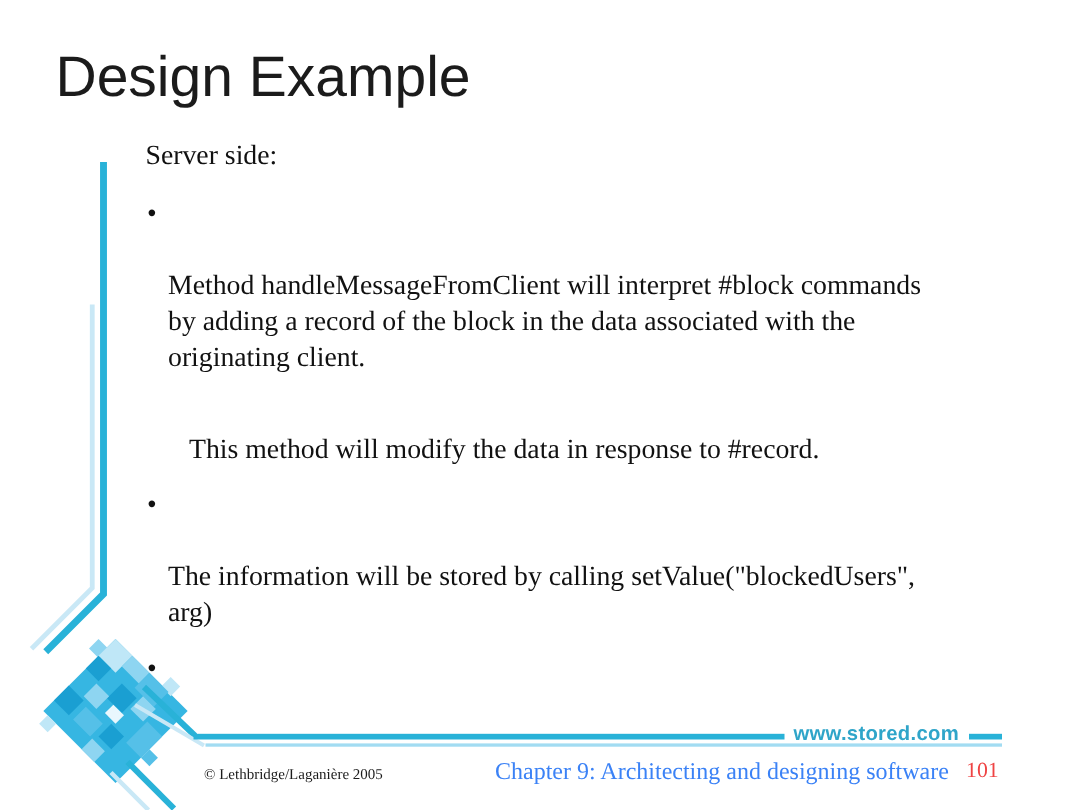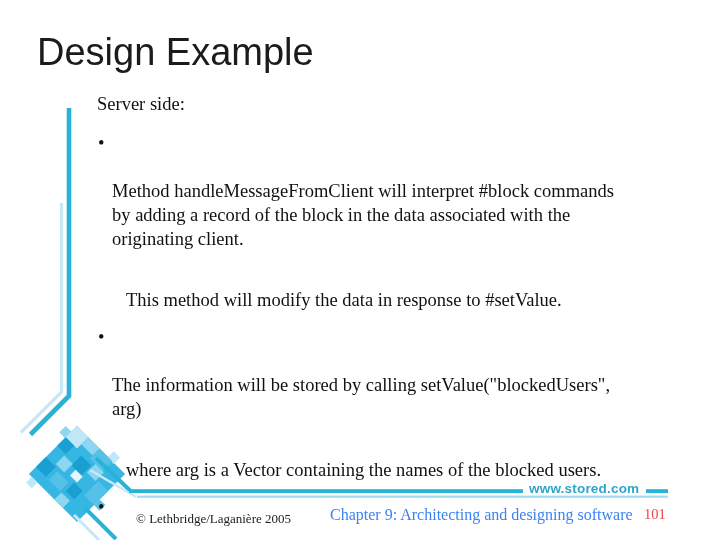--- a/index.html
+++ b/index.html
@@ -31,21 +31,21 @@
   .bullet .dot{position:absolute;left:1px;top:0;}
   .sub{margin-left:29px;}
 
   #website{
     left:529px;top:481px;
     font-family:"Liberation Sans", sans-serif;
     font-weight:bold;font-size:13.5px;letter-spacing:0.2px;
     color:#2fa5c9;white-space:nowrap;
   }
   #copyright{
-    left:136px;top:511px;font-size:13px;color:#1c1c1c;white-space:nowrap;
+    left:136px;top:511px;font-size:10px;color:#1c1c1c;white-space:nowrap;
   }
   #chapter{
     left:330px;top:506px;font-size:16px;color:#3b82f6;white-space:nowrap;
   }
   #pagenum{
     left:644px;top:506px;font-size:14.5px;color:#ef4444;white-space:nowrap;
   }
 </style>
 </head>
 <body>
@@ -92,32 +92,29 @@
   <div class="heading">Server side:</div>
 
   <div class="block bullet">
     <span class="dot">•</span>
     <span>Method handleMessageFromClient will interpret #block commands
 by adding a record of the block in the data associated with the
 originating client.</span>
   </div>
 
   <div class="block sub">
-    <span>This method will modify the data in response to #setValue.</span>
+    <span>This method will modify the data in response to #record.</span>
   </div>
 
   <div class="block bullet">
     <span class="dot">•</span>
     <span>The information will be stored by calling setValue("blockedUsers",
 arg)</span>
   </div>
 
-  <div class="block sub">
-    <span>where arg is a Vector containing the names of the blocked users.</span>
-  </div>
 
   <div class="block bullet">
     <span class="dot">•</span>
     
   </div>
 
 </div>
 
 <div id="website" class="layer">www.stored.com</div>
 <div id="copyright" class="layer">© Lethbridge/Laganière 2005</div>

